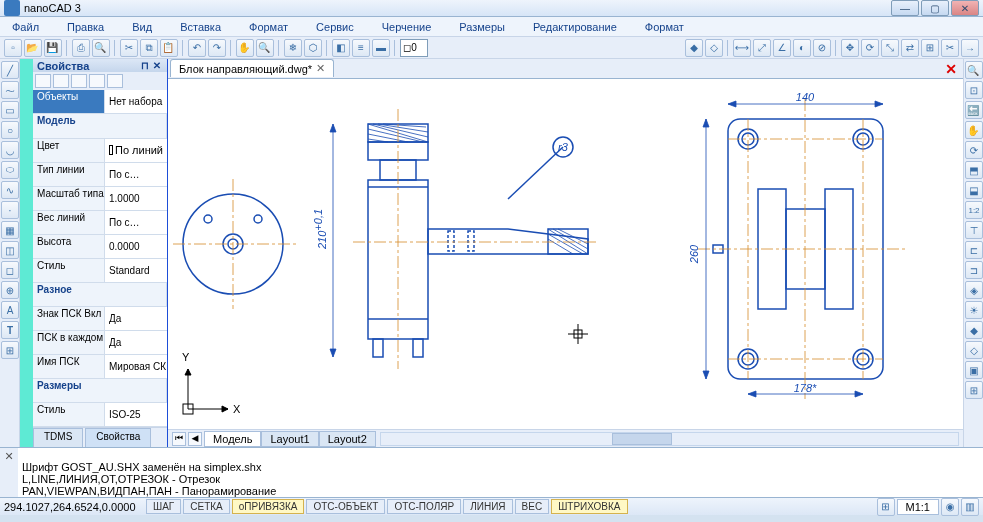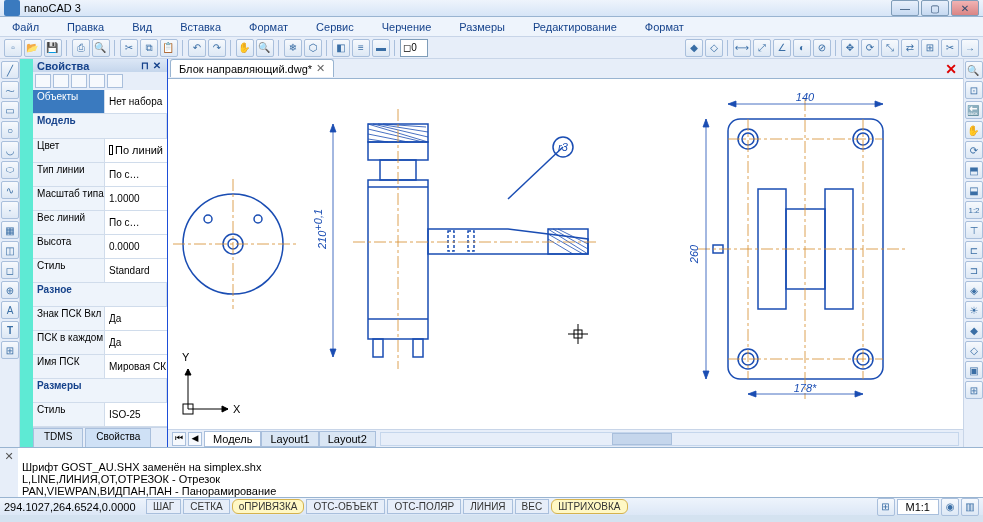--- a/index.html
+++ b/index.html
@@ -60,21 +60,21 @@
 .scroll-thumb { position: absolute; left: 40%; width: 60px; height: 12px; background: #c5d6ec; border: 1px solid #a9bfdc; }
 
 .cmd-panel { height: 50px; background: #fff; border-top: 1px solid #99b4d1; display: flex; }
 .cmd-close { width: 18px; background: #e7eef9; display: flex; align-items: flex-start; justify-content: center; padding-top: 2px; color: #555; cursor: pointer; }
 .cmd-text { flex: 1; padding: 2px 4px; font-family: 'Courier New', monospace; font-size: 10px; white-space: pre; overflow: hidden; }
 .cmd-text .line { display: block; line-height: 12px; }
 
 .statusbar { height: 18px; background: linear-gradient(#eef4fc,#dce7f6); border-top: 1px solid #99b4d1; display: flex; align-items: center; padding: 0 4px; gap: 2px; font-size: 10px; }
 .coord { width: 140px; color: #000; }
 .st-btn { padding: 1px 6px; background: #e7eef9; border: 1px solid #a9bfdc; cursor: pointer; color: #333; font-size: 10px; }
-.st-btn.active { background: #fff8c5; border-color: #d4b24e; border-radius: 6px; }
+.st-btn.active { background: #fff8c5; border-color: #d4b24e; }
 .st-spacer { flex: 1; }
 .scale-box { padding: 1px 8px; border: 1px solid #a9bfdc; background: #fff; }
 </style>
 </head>
 <body>
 
 <div class="titlebar">
   <div class="titlebar-icon"></div>
   <div class="titlebar-title">nanoCAD 3</div>
   <div class="win-controls">

